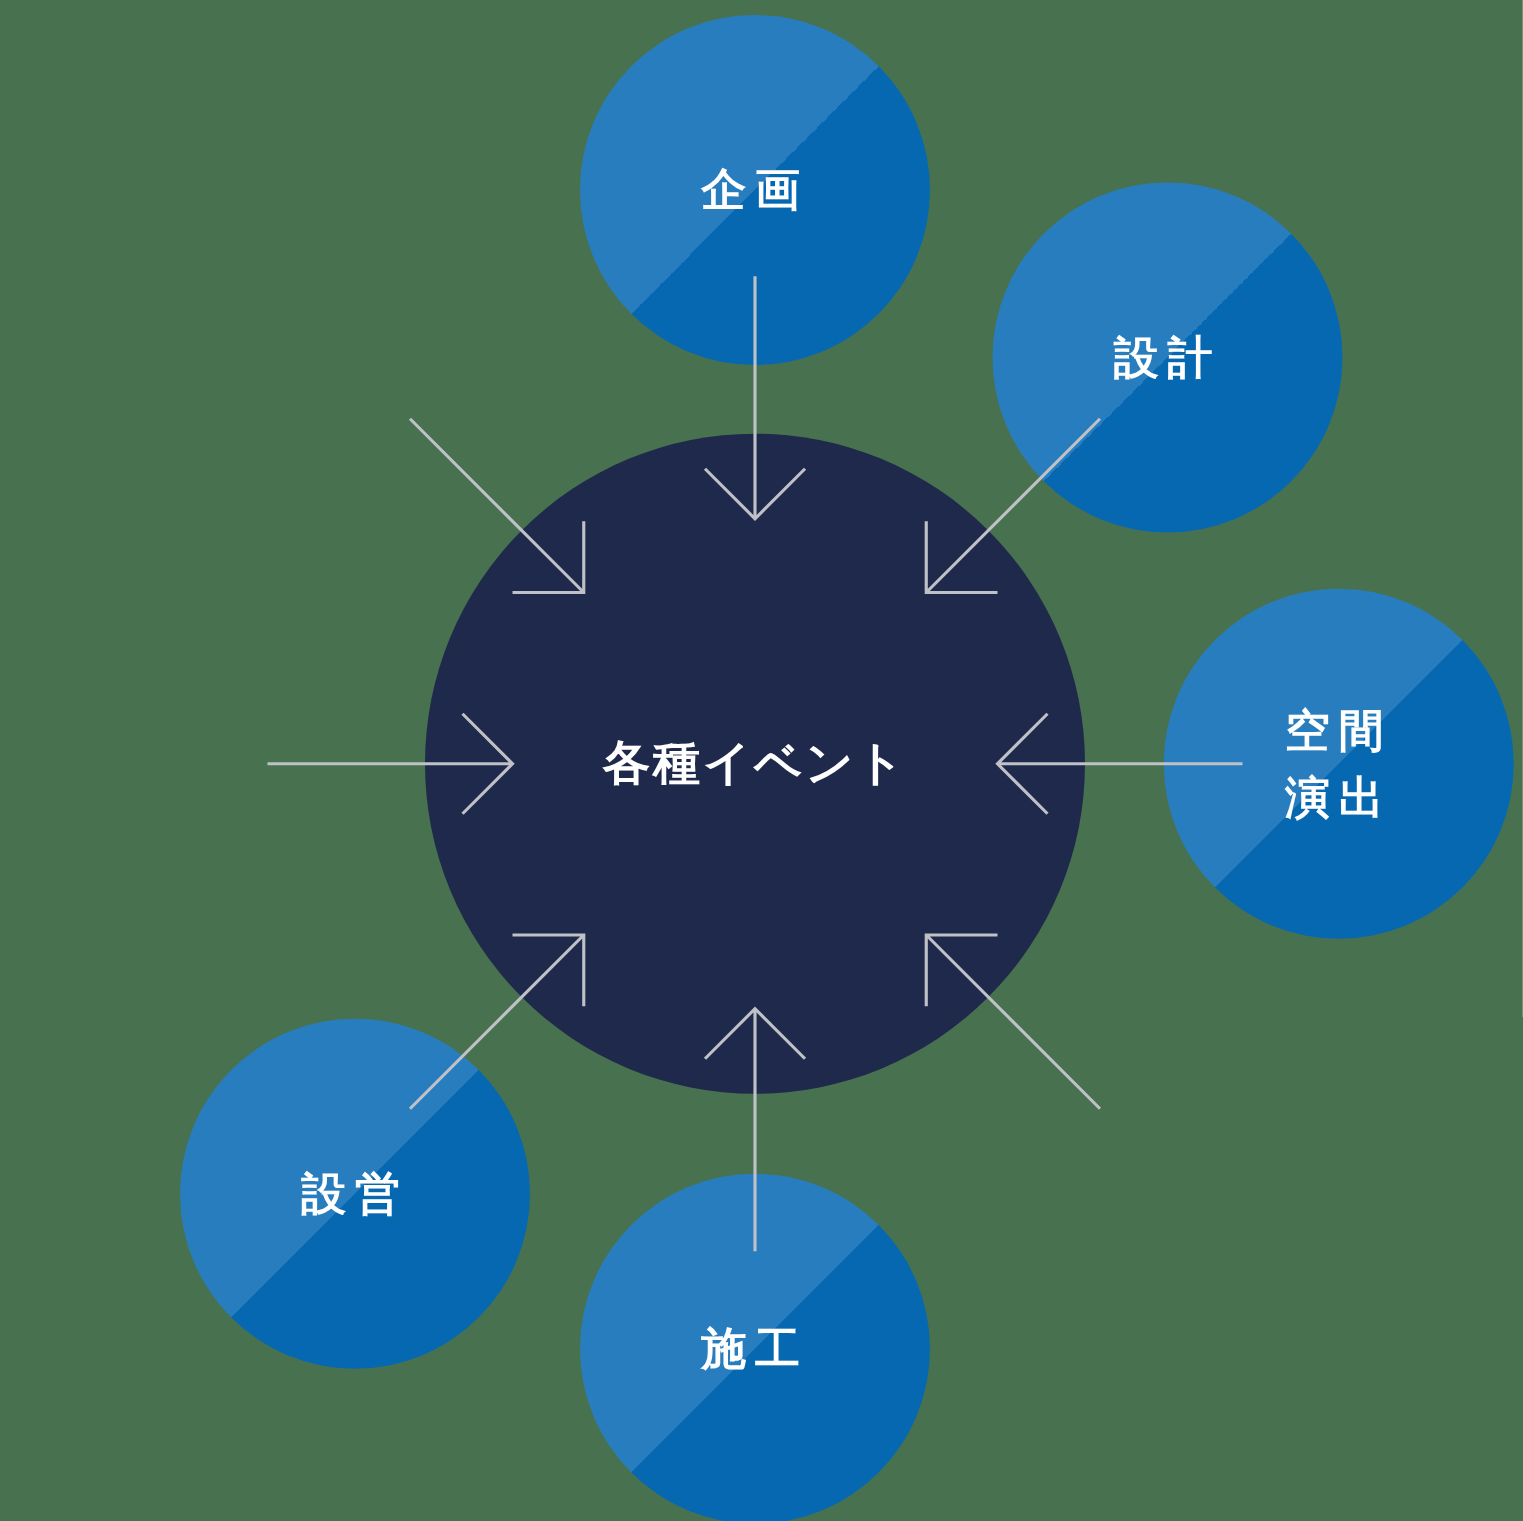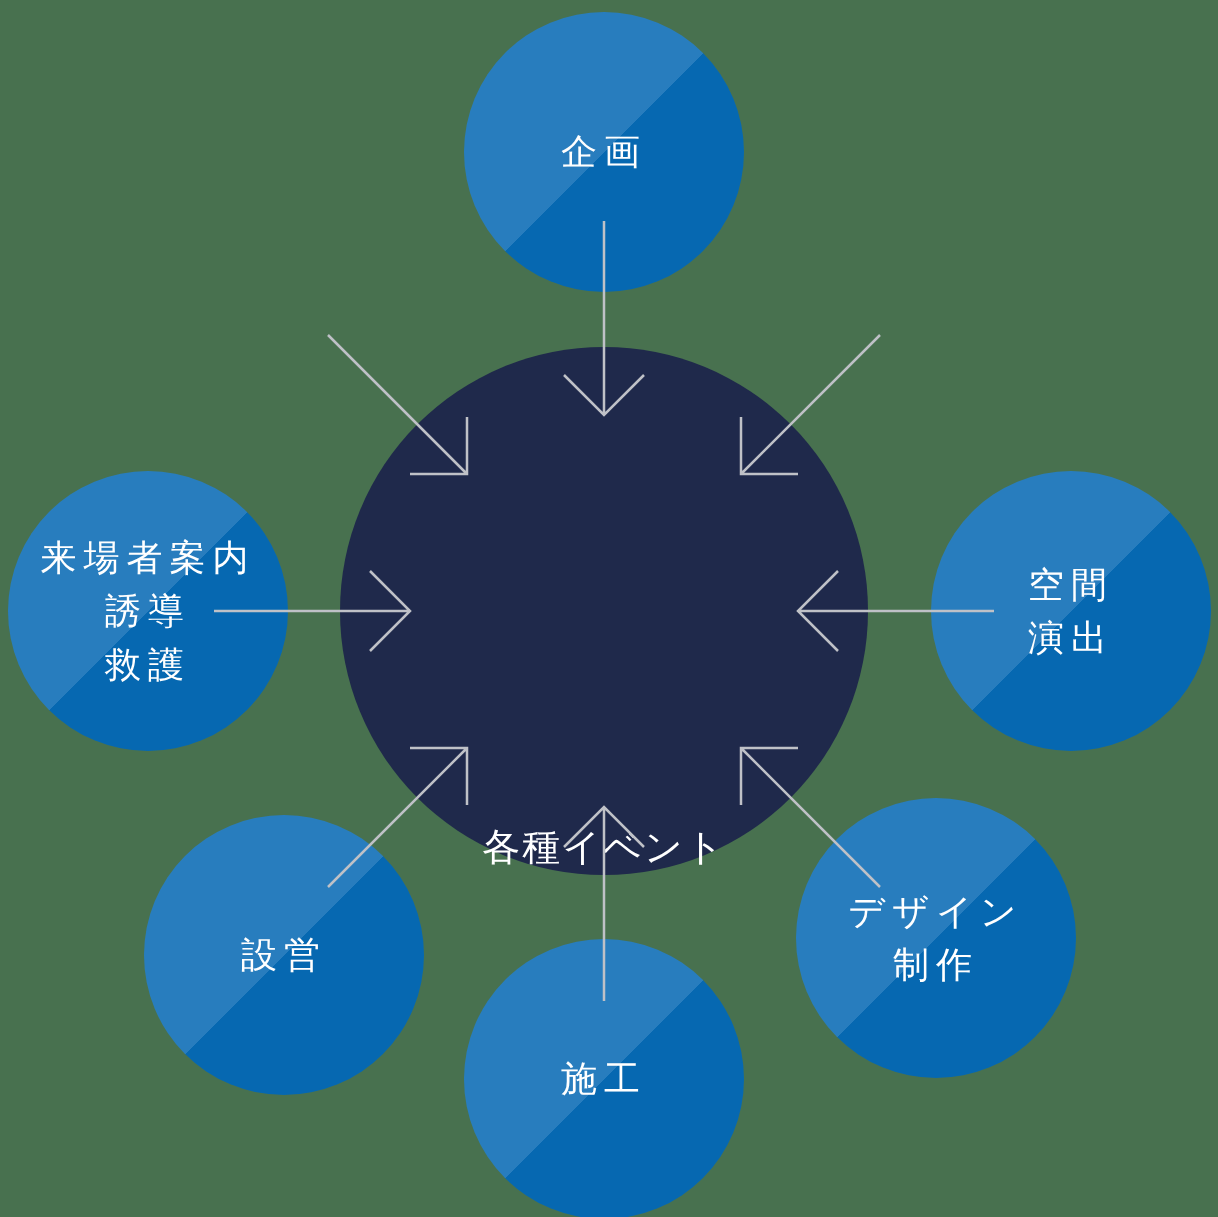--- a/index.html
+++ b/index.html
@@ -22,25 +22,24 @@
     width: 280px;
     height: 280px;
     background: linear-gradient(135deg, #287DBE 50%, #0668B1 50%);
   }
   .center-node {
     left: 340px;
     top: 347px;
     width: 528px;
     height: 528px;
     background: #1F294B;
-    align-items: flex-end;
   }
   .node-label {
     color: #FFFFFF;
-    font-weight: 400;
+    font-weight: 700;
     text-align: center;
     white-space: pre-line;
     font-size: 36px;
     letter-spacing: 7px;
     line-height: 1.48;
   }
   .center-label {
     font-size: 38px;
     letter-spacing: 2px;
   }
@@ -73,44 +72,38 @@
 <div class="canvas">
 
   <div class="node center-node">
     <span class="node-label center-label">各種イベント</span>
   </div>
 
   <div class="node outer-node pos-top">
     <span class="node-label">企画</span>
   </div>
 
+  <div class="node outer-node pos-top-right">
+    <span class="node-label">設計</span>
+  </div>
 
   <div class="node outer-node pos-right">
     <span class="node-label">空間
 演出</span>
   </div>
 
-  <div class="node outer-node pos-bottom-right">
-    <span class="node-label">デザイン
-制作</span>
-  </div>
 
   <div class="node outer-node pos-bottom">
     <span class="node-label">施工</span>
   </div>
 
   <div class="node outer-node pos-bottom-left">
     <span class="node-label">設営</span>
   </div>
 
-  <div class="node outer-node pos-left">
-    <span class="node-label">来場者案内
-誘導
-救護</span>
-  </div>
 
 
   <svg class="arrow-layer" viewBox="0 0 1218 1217" xmlns="http://www.w3.org/2000/svg">
     <path d="M604,221 L604,415 M564,375 L604,415 L644,375"></path>
     <path d="M880,335 L741,474 M798,474 L741,474 L741,417"></path>
     <path d="M994,611 L798,611 M838,571 L798,611 L838,651"></path>
     <path d="M880,887 L741,748 M741,805 L741,748 L798,748"></path>
     <path d="M604,1001 L604,807 M564,847 L604,807 L644,847"></path>
     <path d="M328,887 L467,748 M410,748 L467,748 L467,805"></path>
     <path d="M214,611 L410,611 M370,571 L410,611 L370,651"></path>

